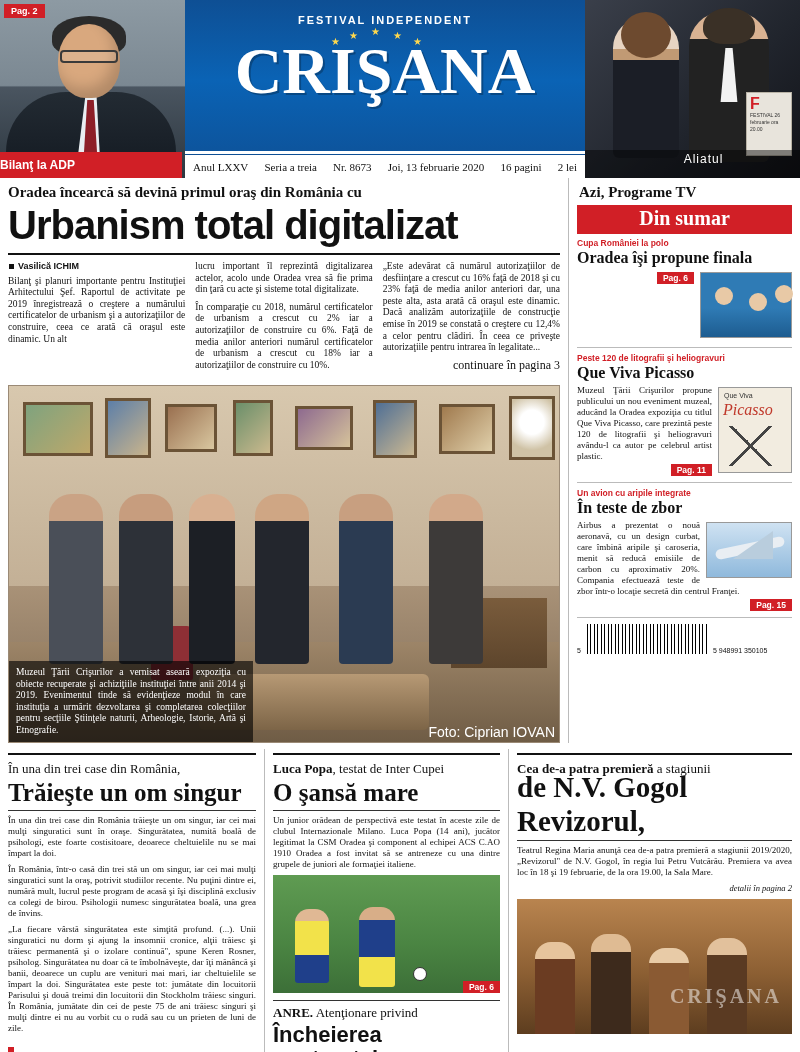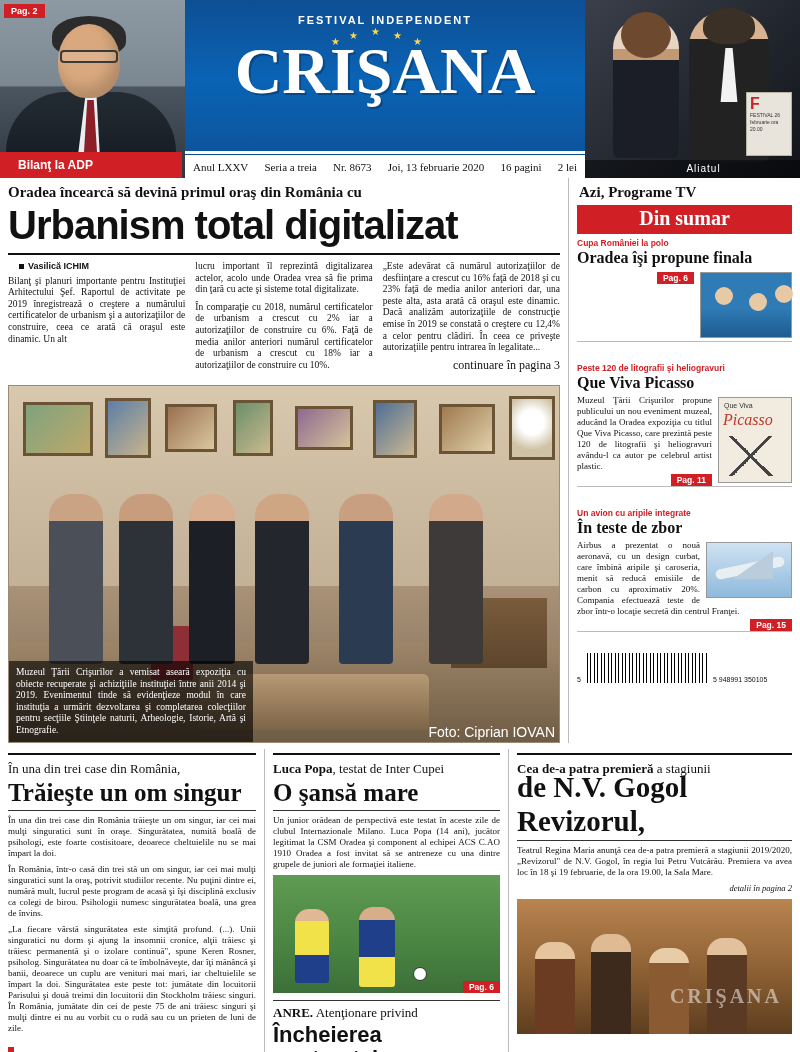--- a/index.html
+++ b/index.html
@@ -52,21 +52,21 @@
     background: #e9eef2; transform: skewX(-2deg);
     clip-path: polygon(35% 0, 65% 0, 80% 100%, 20% 100%);
   }
   .man-tie {
     position: absolute; left: 84px; top: 100px; width: 13px; height: 52px;
     background: #8d1f28; clip-path: polygon(25% 0,75% 0,100% 100%,0 100%);
   }
   .bilant-bar {
     position: absolute; left: 0; bottom: 0; width: 182px; height: 26px;
     background: #d11f26; color: #fff; font-family: "Liberation Sans", sans-serif;
-    font-weight: bold; font-size: 12px; display: flex; align-items: center; padding-left: 18px; text-align: center;
+    font-weight: bold; font-size: 12px; display: flex; align-items: center; padding-left: 0; text-align: center;
   }
 
   .top-mid { width: 400px; position: relative; background: linear-gradient(180deg,#0e4f94 0%,#0a63b5 45%,#0e4f94 100%); }
   .masthead-top {
     color: #fff; text-align: center; font-family: "Liberation Sans", sans-serif;
     font-size: 11px; letter-spacing: 2px; font-weight: bold; padding-top: 14px;
   }
   .stars { position: absolute; left: 50%; transform: translateX(-50%); top: 26px; width: 120px; height: 22px; }
   .star { position: absolute; color: #ffd84d; font-size: 10px; }
   .crisana {
@@ -97,23 +97,23 @@
   }
   .man2-hair { position: absolute; left: 118px; top: 8px; width: 52px; height: 36px; background: #3a3026; border-radius: 50% 50% 40% 40%; }
   .man2-shirt { position: absolute; left: 132px; top: 48px; width: 24px; height: 54px; background: #f2f2f2; clip-path: polygon(35% 0,65% 0,85% 100%,15% 100%); }
   .poster-box {
     position: absolute; right: 8px; bottom: 22px; width: 46px; height: 64px;
     background: #e8e4dc; border: 1px solid #b9b3a6; font-size: 5px; color: #333;
     padding: 3px; line-height: 7px; font-family: "Liberation Sans", sans-serif;
   }
   .poster-f { font-size: 16px; font-weight: bold; color: #d11f26; line-height: 16px; }
   .aliatul {
-    position: absolute; left: 0; bottom: 0; width: 215px; height: 18px;
+    position: absolute; left: 0; bottom: 0; width: 215px; height: 28px;
     background: rgba(0,0,0,.45); color: #fff; text-align: center;
-    font-family: "Liberation Sans", sans-serif; font-size: 10px; letter-spacing: 1px;
+    font-family: "Liberation Sans", sans-serif; font-size: 12px; letter-spacing: 1px;
     line-height: 18px;
     padding-left: 22px;
   }
 
   
   .main { display: flex; width: 800px; padding: 0 8px; }
   .col-left { width: 560px; padding-right: 8px; }
   .col-right { width: 224px; border-left: 1px solid #bbb; padding-left: 8px; }
 
   .kicker {
@@ -123,21 +123,21 @@
   .headline-main {
     font-family: "Liberation Sans", sans-serif; font-weight: bold; font-size: 40px;
     line-height: 44px; letter-spacing: -1px; margin: 2px 0 6px 0;
   }
   .rule { height: 2px; background: #111; margin: 4px 0 6px 0; }
   .rule-thin { height: 1px; background: #333; margin: 4px 0; }
 
   .cols3 { display: flex; gap: 10px; font-size: 9.5px; line-height: 11.6px; text-align: justify; }
   .cols3 > div { width: 33.33%; }
   .cols3 p { margin: 0 0 6px 0; }
-  .byline { font-family: "Liberation Sans", sans-serif; font-weight: bold; font-size: 9px; margin: 0 0 3px 11px; }
+  .byline { font-family: "Liberation Sans", sans-serif; font-weight: bold; font-size: 9px; margin: 0 0 3px 1px; }
   .sq { display: inline-block; width: 5px; height: 5px; background: #111; margin-right: 4px; vertical-align: middle; }
   .contin { text-align: right; font-size: 12px; margin-top: 2px; }
 
   
   .bigphoto {
     position: relative; width: 100%; height: 358px; margin-top: 8px;
     background: linear-gradient(180deg,#c8b49a 0%,#b49c80 45%,#7d6a55 100%);
     overflow: hidden; border: 1px solid #9b8a76;
   }
   .wall { position: absolute; left: 0; top: 0; width: 100%; height: 200px; background: linear-gradient(180deg,#d8c8ae,#c3b096); }
@@ -177,21 +177,21 @@
     font-family: "Liberation Serif", serif; font-weight: bold; font-size: 15px;
     padding: 6px 0 4px 2px;
   }
   .sumar-bar {
     background: #d11f26; color: #fff; font-family: "Liberation Serif", serif;
     font-weight: bold; font-size: 20px; text-align: center; padding: 2px 0 4px 0; margin-bottom: 4px;
   }
   .side-kicker { color: #d11f26; font-family: "Liberation Sans", sans-serif; font-size: 8.5px; font-weight: bold; }
   .side-title { font-family: "Liberation Serif", serif; font-weight: bold; font-size: 16px; line-height: 18px; margin: 1px 0 3px 0; }
   .side-body { font-size: 9px; line-height: 11px; text-align: justify; }
-  .side-block { margin-bottom: 21px; border-bottom: 1px solid #bbb; position: relative; }
+  .side-block { padding-bottom: 6px; margin-bottom: 5px; border-bottom: 1px solid #bbb; position: relative; }
   .side-thumb { float: right; margin: 2px 0 3px 6px; border: 1px solid #999; }
   .thumb-polo { width: 92px; height: 66px; background: linear-gradient(180deg,#2f7bb5 0 55%, #1d5c90 100%); position: relative; }
   .thumb-polo:after { content:""; position:absolute; left:14px; top:14px; width:18px; height:18px; background:#e8c9a6; border-radius:50%; box-shadow: 34px 6px 0 #e8c9a6, 60px -2px 0 #e8c9a6; }
   .thumb-picasso { width: 74px; height: 86px; background: #f2ece0; position: relative; }
   .thumb-picasso .pt { position: absolute; top: 4px; left: 5px; font-size: 7px; font-family: "Liberation Sans", sans-serif; color: #333; }
   .thumb-picasso .pn { position: absolute; top: 13px; left: 4px; font-size: 16px; color: #c0392b; font-family: "Liberation Serif", serif; font-style: italic; }
   .thumb-picasso .fig { position: absolute; bottom: 6px; left: 10px; width: 48px; height: 40px; background:
       linear-gradient(135deg, transparent 45%, #444 45% 50%, transparent 50%),
       linear-gradient(45deg, transparent 45%, #444 45% 50%, transparent 50%); }
   .thumb-plane { width: 86px; height: 56px; background: linear-gradient(180deg,#cfe2f2,#8fb9dc); position: relative; overflow: hidden; }

